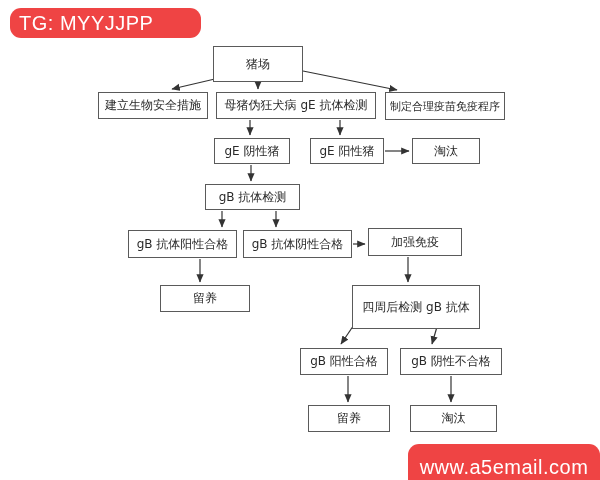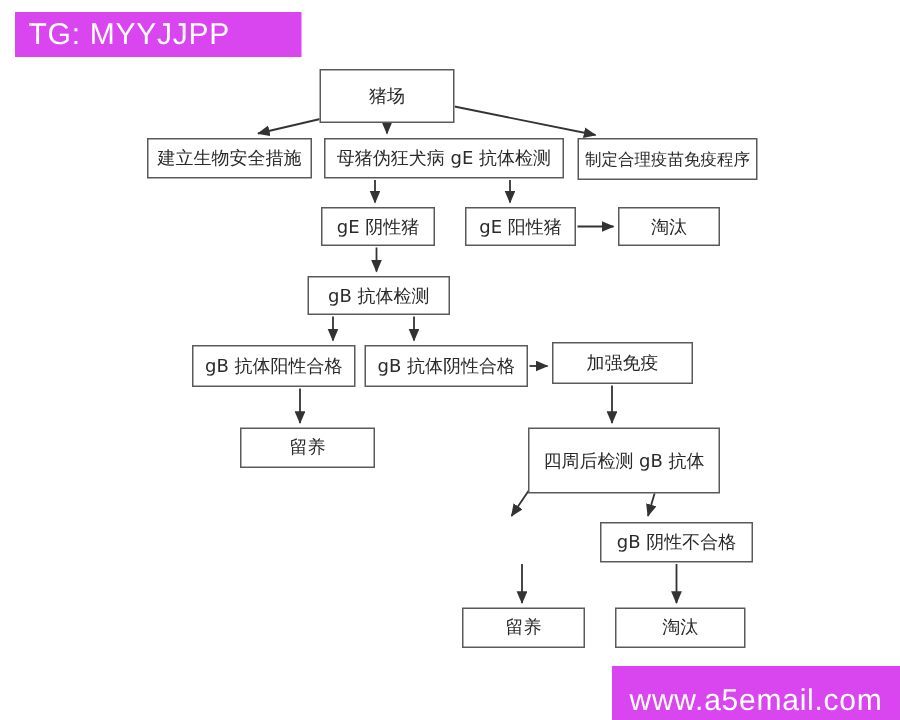--- a/index.html
+++ b/index.html
@@ -2,24 +2,24 @@
 <html><head>
 <meta charset="utf-8">
 <style>
   html,body { margin:0; padding:0; }
   .stage {
     position:relative; width:600px; height:480px;
     background:#ffffff; overflow:hidden;
     font-family:"DejaVu Sans","Liberation Sans",sans-serif;
   }
   .banner {
-    position:absolute; background:#d946ef; color:#ffffff;
+    position:absolute; background:#ef4444; color:#ffffff;
     display:flex; align-items:center;
     font-family:"Liberation Sans","DejaVu Sans",sans-serif;
-    font-weight:400; letter-spacing:0.5px;
+    font-weight:400; letter-spacing:0.5px;border-radius:11px;
   }
   .banner-top { left:10px; top:8px; width:182px; height:30px; font-size:20px; padding-left:9px; }
   .banner-bottom { left:408px; top:444px; width:192px; height:47px; font-size:20px; justify-content:center; }
   .node {
     position:absolute; border:1px solid #5a5a5a; background:#ffffff;
     display:flex; align-items:center; justify-content:center;
     font-size:12px; color:#2a2a2a; text-align:center; white-space:nowrap;
     box-sizing:border-box;
   }
   .node.small { font-size:11px; }
@@ -65,17 +65,18 @@
   <div class="node" style="left:216px; top:92px;  width:160px; height:27px;">母猪伪狂犬病 gE 抗体检测</div>
   <div class="node" style="left:214px; top:138px; width:76px;  height:26px;">gE 阴性猪</div>
   <div class="node" style="left:310px; top:138px; width:74px;  height:26px;">gE 阳性猪</div>
   <div class="node" style="left:412px; top:138px; width:68px;  height:26px;">淘汰</div>
   <div class="node" style="left:205px; top:184px; width:95px;  height:26px;">gB 抗体检测</div>
   <div class="node" style="left:128px; top:230px; width:109px; height:28px;">gB 抗体阳性合格</div>
   <div class="node" style="left:243px; top:230px; width:109px; height:28px;">gB 抗体阴性合格</div>
   <div class="node" style="left:368px; top:228px; width:94px;  height:28px;">加强免疫</div>
   <div class="node" style="left:160px; top:285px; width:90px;  height:27px;">留养</div>
   <div class="node" style="left:352px; top:285px; width:128px; height:44px;">四周后检测 gB 抗体</div>
+  <div class="node" style="left:300px; top:348px; width:88px;  height:27px;">gB 阳性合格</div>
   <div class="node" style="left:400px; top:348px; width:102px; height:27px;">gB 阴性不合格</div>
   <div class="node" style="left:308px; top:405px; width:82px;  height:27px;">留养</div>
   <div class="node" style="left:410px; top:405px; width:87px;  height:27px;">淘汰</div>
 
 </div>
 
 </body></html>

